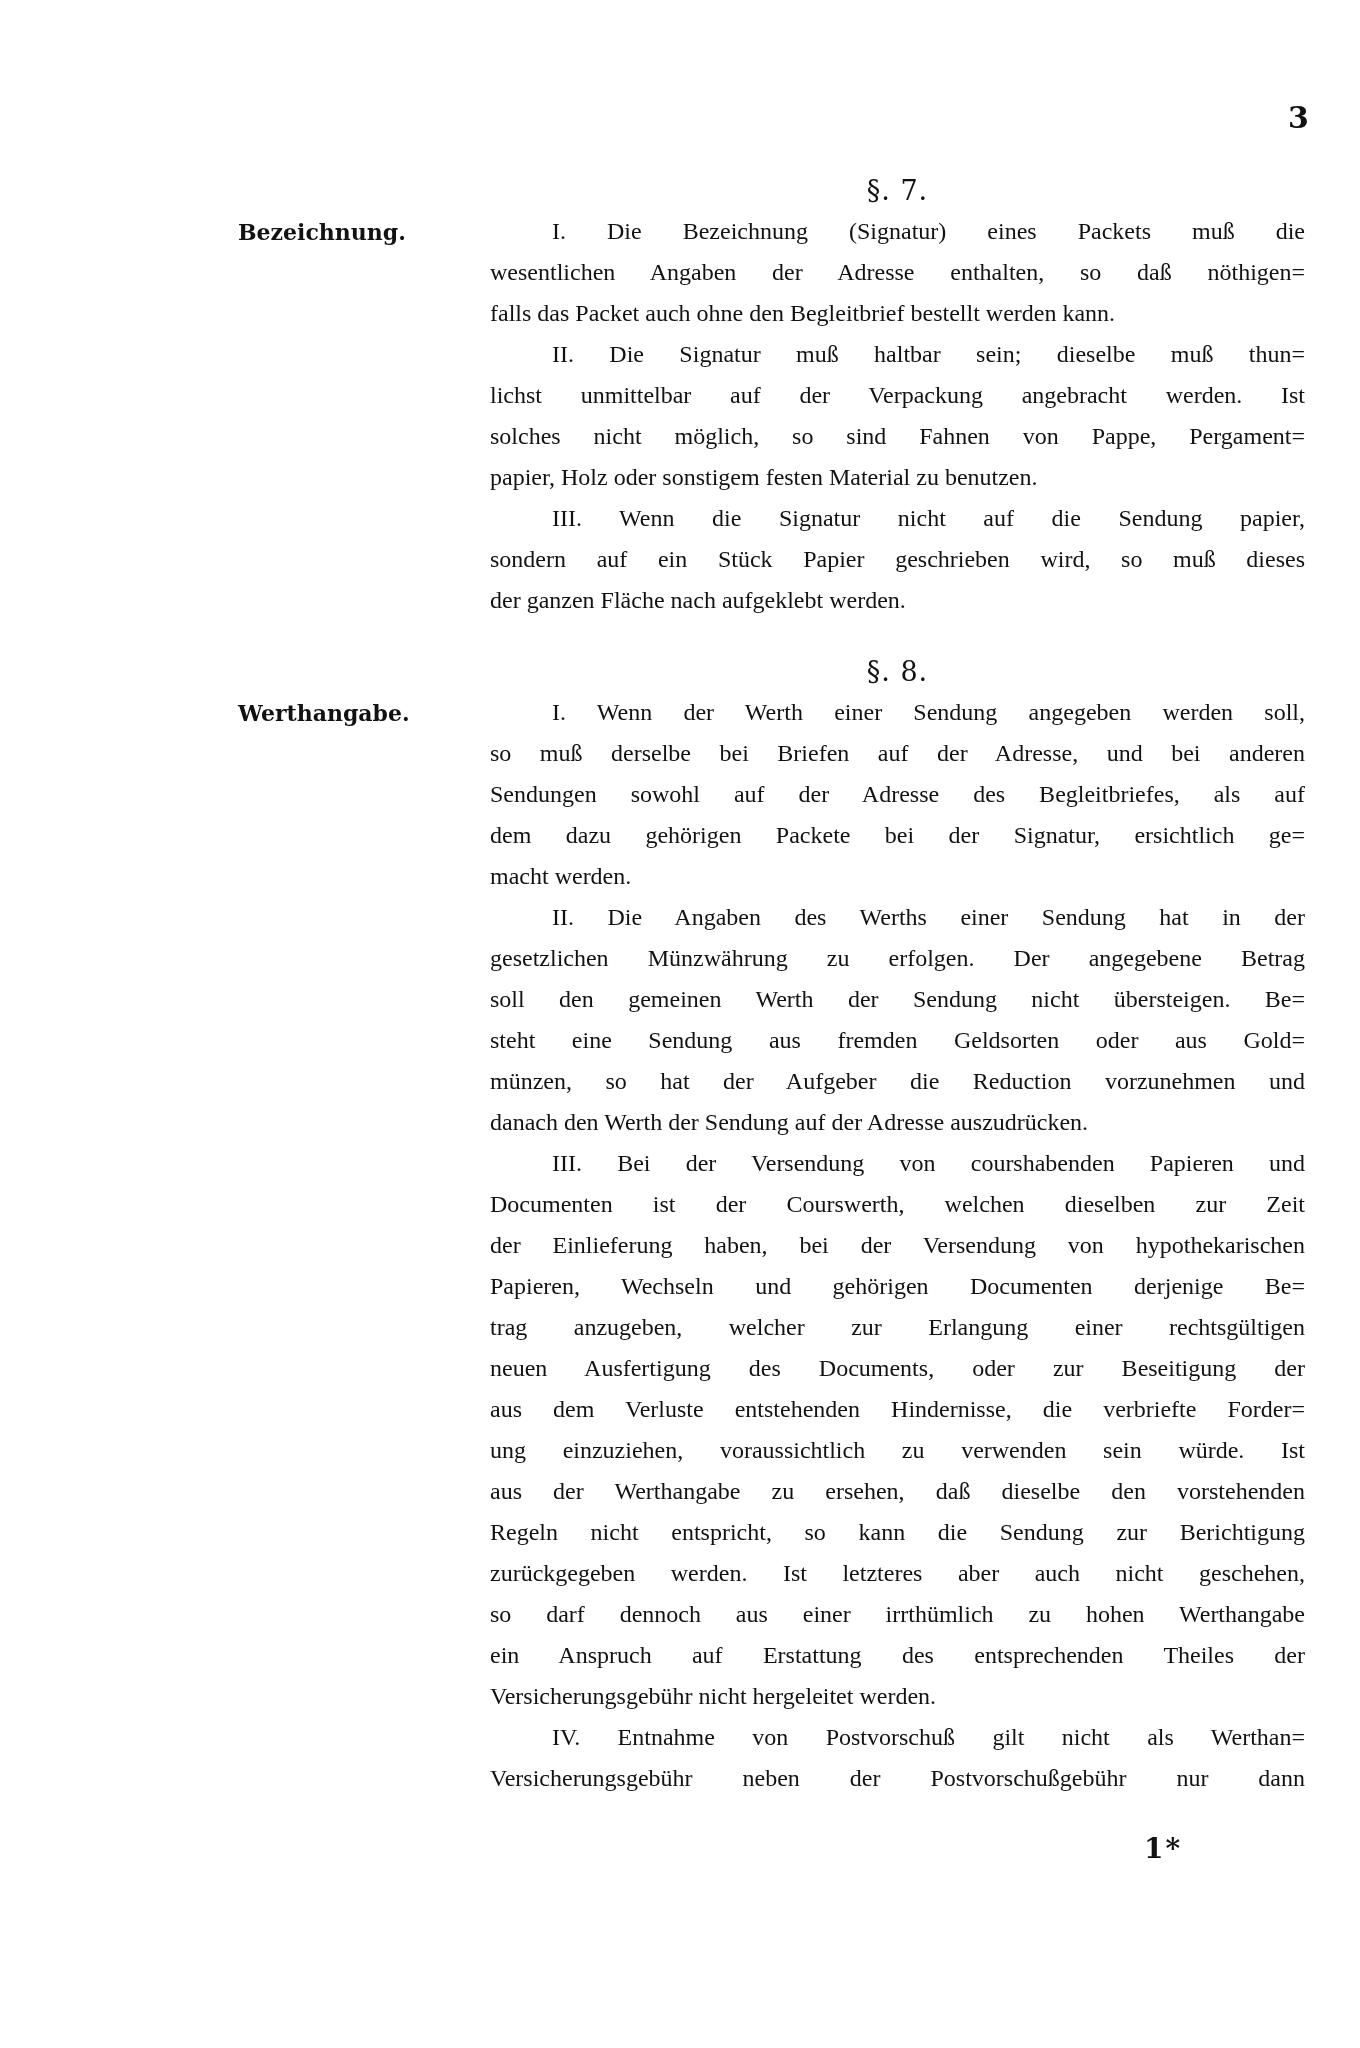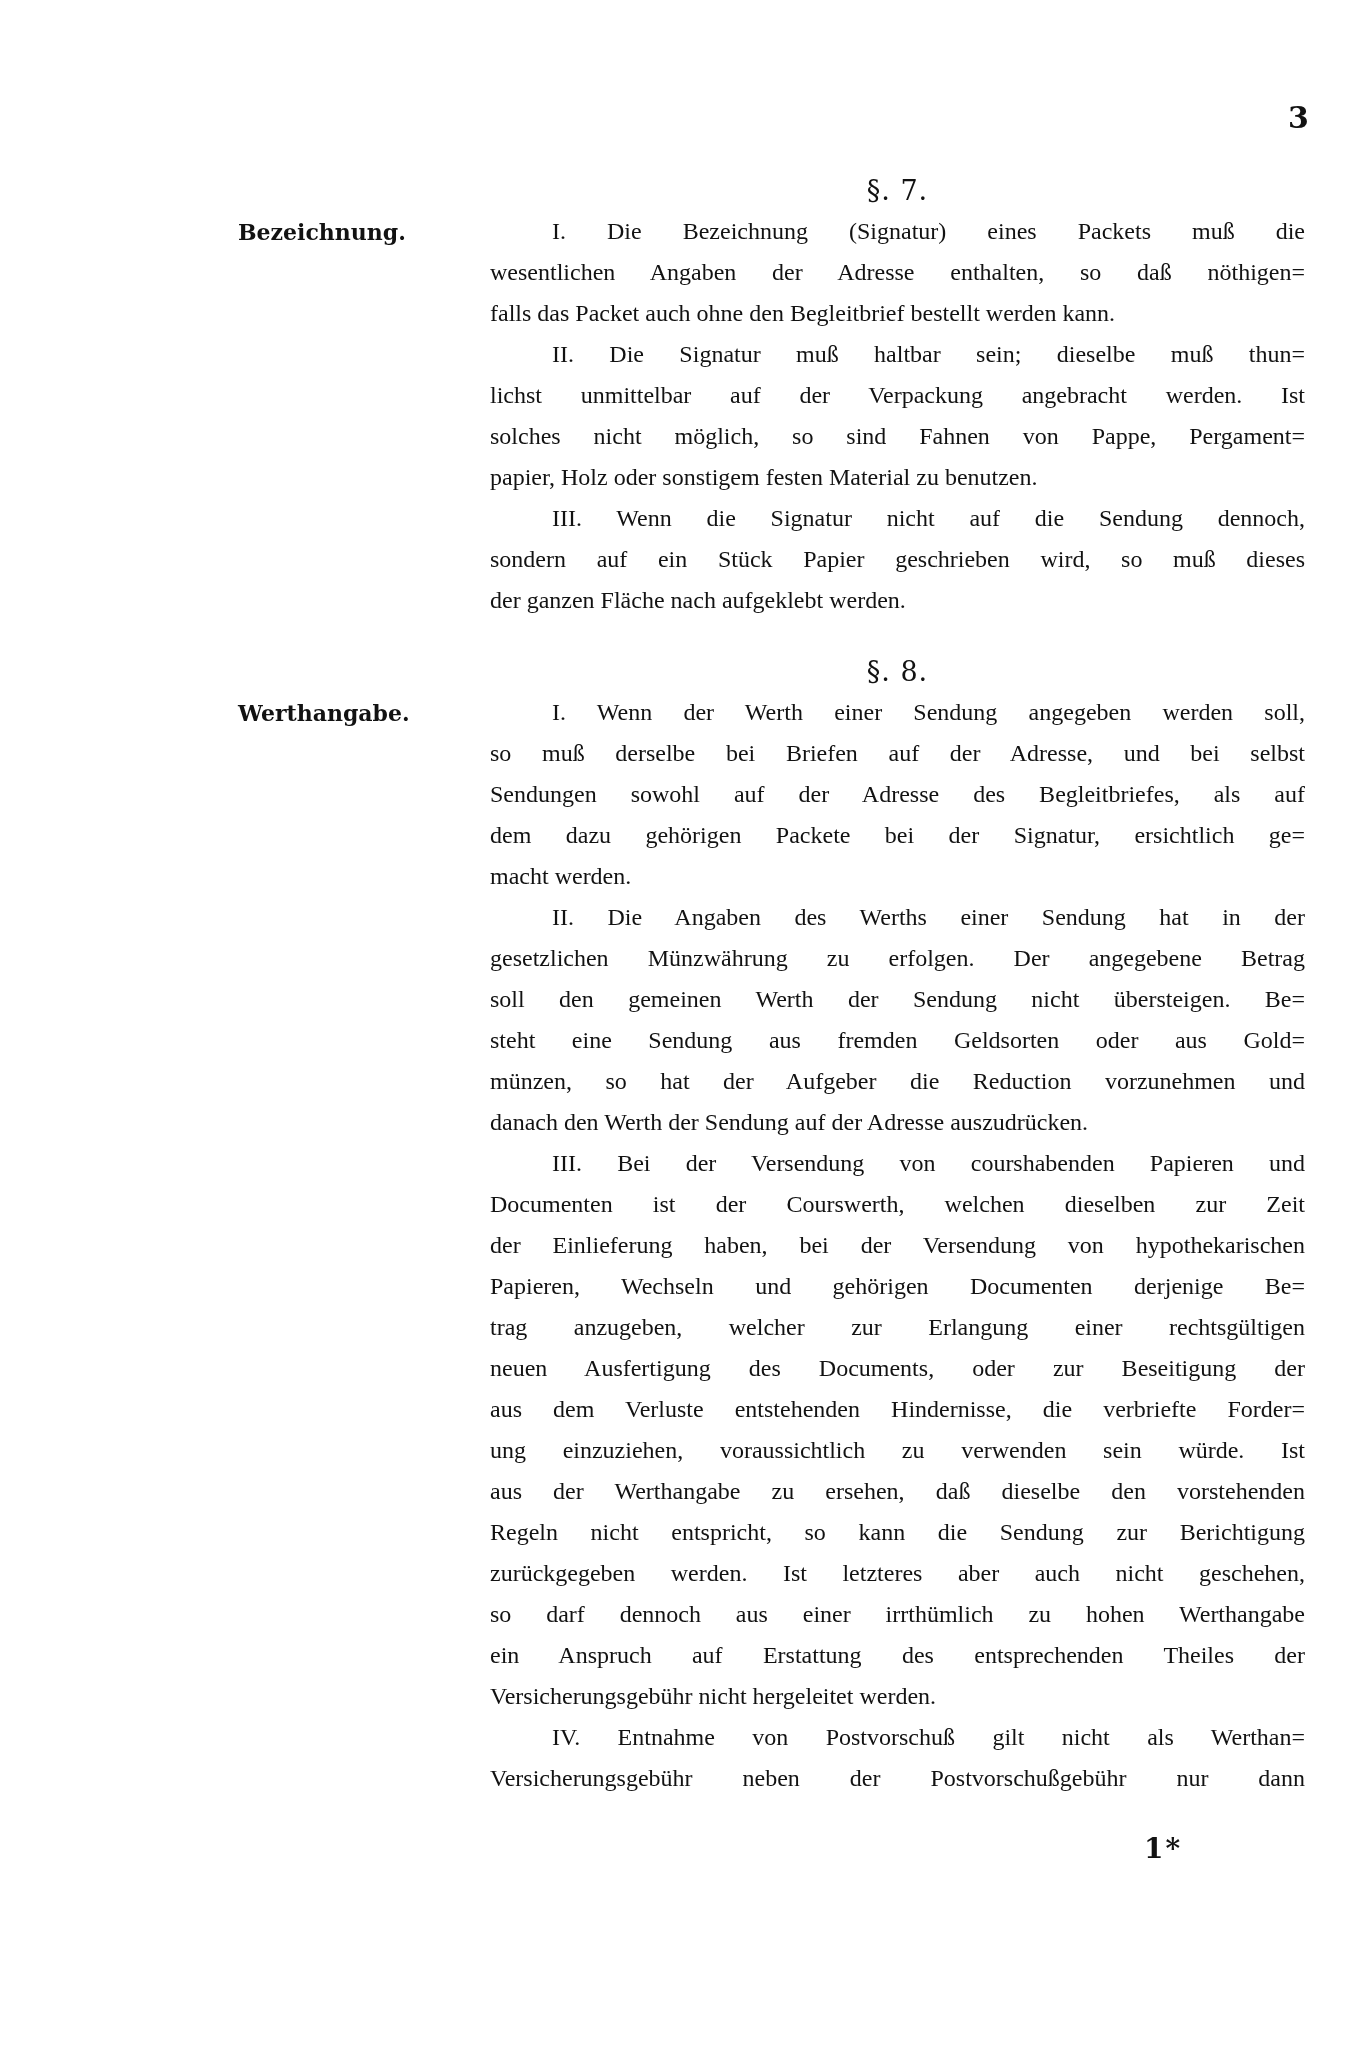--- a/index.html
+++ b/index.html
@@ -75,29 +75,29 @@
       <div class="section">
         <div class="heading">§. 7.</div>
         <div class="margin-note">Bezeichnung.</div>
         <div class="line ind">I. Die Bezeichnung (Signatur) eines Packets muß die</div>
         <div class="line">wesentlichen Angaben der Adresse enthalten, so daß nöthigen=</div>
         <div class="line pl">falls das Packet auch ohne den Begleitbrief bestellt werden kann.</div>
         <div class="line ind">II. Die Signatur muß haltbar sein; dieselbe muß thun=</div>
         <div class="line">lichst unmittelbar auf der Verpackung angebracht werden. Ist</div>
         <div class="line">solches nicht möglich, so sind Fahnen von Pappe, Pergament=</div>
         <div class="line pl">papier, Holz oder sonstigem festen Material zu benutzen.</div>
-        <div class="line ind">III. Wenn die Signatur nicht auf die Sendung dennoch,</div>
+        <div class="line ind">III. Wenn die Signatur nicht auf die Sendung papier,</div>
         <div class="line">sondern auf ein Stück Papier geschrieben wird, so muß dieses</div>
         <div class="line pl">der ganzen Fläche nach aufgeklebt werden.</div>
       </div>
       <div class="section">
         <div class="heading">§. 8.</div>
         <div class="margin-note">Werthangabe.</div>
         <div class="line ind">I. Wenn der Werth einer Sendung angegeben werden soll,</div>
-        <div class="line">so muß derselbe bei Briefen auf der Adresse, und bei selbst</div>
+        <div class="line">so muß derselbe bei Briefen auf der Adresse, und bei anderen</div>
         <div class="line">Sendungen sowohl auf der Adresse des Begleitbriefes, als auf</div>
         <div class="line">dem dazu gehörigen Packete bei der Signatur, ersichtlich ge=</div>
         <div class="line pl">macht werden.</div>
         <div class="line ind">II. Die Angaben des Werths einer Sendung hat in der</div>
         <div class="line">gesetzlichen Münzwährung zu erfolgen. Der angegebene Betrag</div>
         <div class="line">soll den gemeinen Werth der Sendung nicht übersteigen. Be=</div>
         <div class="line">steht eine Sendung aus fremden Geldsorten oder aus Gold=</div>
         <div class="line">münzen, so hat der Aufgeber die Reduction vorzunehmen und</div>
         <div class="line pl">danach den Werth der Sendung auf der Adresse auszudrücken.</div>
         <div class="line ind">III. Bei der Versendung von courshabenden Papieren und</div>

